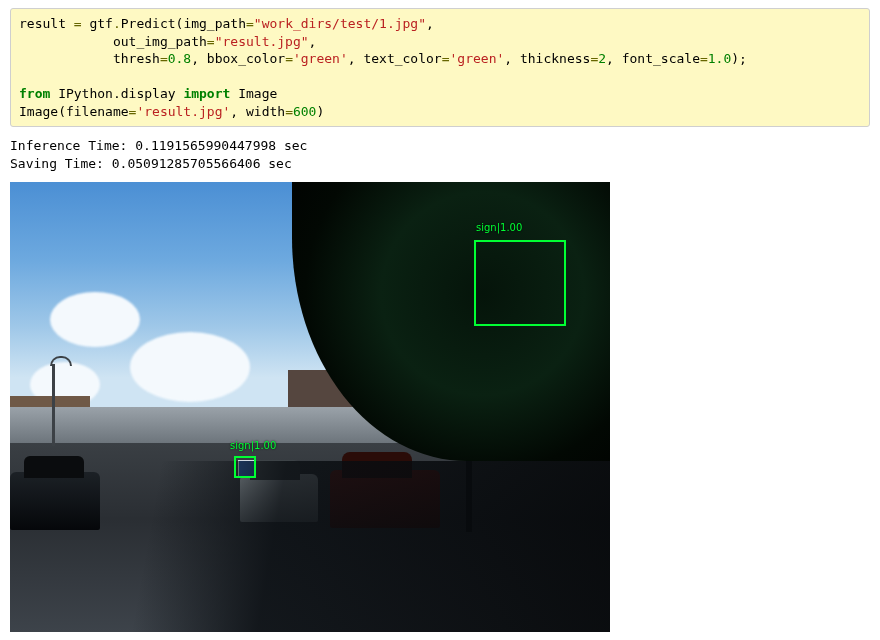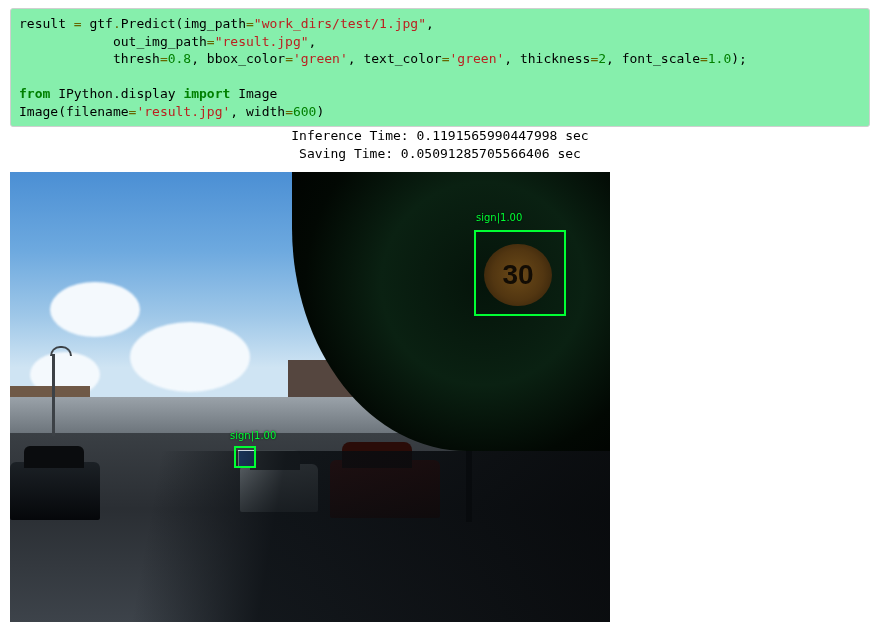--- a/index.html
+++ b/index.html
@@ -1,23 +1,23 @@
 <!DOCTYPE html>
 <html><head>
 <meta charset="utf-8">
 <style>
   html,body{margin:0;padding:0;background:#fff;font-family:"DejaVu Sans Mono","Consolas",monospace;font-size:13px;color:#000;}
   .notebook{padding:8px 10px;width:860px;}
-  .code-cell{background:#86efac;border:1px solid #cfcfcf;border-radius:3px;padding:6px 8px;line-height:1.35;white-space:pre;overflow-x:auto;}
+  .code-cell{background:#fef9c3;border:1px solid #cfcfcf;border-radius:3px;padding:6px 8px;line-height:1.35;white-space:pre;overflow-x:auto;}
   .tok-var{color:#000;}
   .tok-op{color:#666600;}
   .tok-str{color:#BA2121;}
   .tok-num{color:#008000;}
   .tok-kw{color:#008000;font-weight:bold;}
-  .output-block{white-space:pre;line-height:1.4;color:#000;text-align:center;}
+  .output-block{margin-top:10px;white-space:pre;line-height:1.4;color:#000;}
   .img-wrap{position:relative;width:600px;height:450px;margin-top:8px;overflow:hidden;}
   
   .sky{position:absolute;left:0;top:0;width:100%;height:58%;background:linear-gradient(#4b8fd4 0%,#6da9df 30%,#9ec7e8 55%,#cfe4f3 75%);}
   .tree{position:absolute;right:0;top:0;width:53%;height:62%;background:radial-gradient(circle at 60% 40%,#05140a 0%,#0a2112 40%,#020803 70%,#000 100%);border-bottom-left-radius:55% 80%;}
   .ground{position:absolute;left:0;bottom:0;width:100%;height:42%;background:linear-gradient(#3a3f44 0%,#2a2e33 40%,#3d434a 100%);}
   .sidewalk{position:absolute;left:0;bottom:42%;width:100%;height:8%;background:linear-gradient(#9aa2a9,#6d757c);}
   .cloud{position:absolute;background:#f4f9fd;border-radius:50%;filter:blur(1px);} 
   .c1{left:40px;top:110px;width:90px;height:55px;}
   .c2{left:120px;top:150px;width:120px;height:70px;}
   .c3{left:20px;top:180px;width:70px;height:45px;}
@@ -74,21 +74,20 @@
     <div class="bw bw-main"></div>
     <div class="bw bw-dark"></div>
     <div class="sidewalk"></div>
     <div class="ground"></div>
     <div class="lamp lamp1"></div>
     <div class="car car-dark"></div>
     <div class="car car-sil"></div>
     <div class="car car-red"></div>
     <div class="pole pole1"></div>
     <div class="tree"></div>
-    <div class="sign30">30</div>
     <div class="smallsign"></div>
     <div class="shadow"></div>
 
     <div class="bbox bbox-big"></div>
     <div class="bbox-label lbl-big">sign|1.00</div>
     <div class="bbox bbox-small"></div>
     <div class="bbox-label lbl-small">sign|1.00</div>
   </div>
 
 </div>

